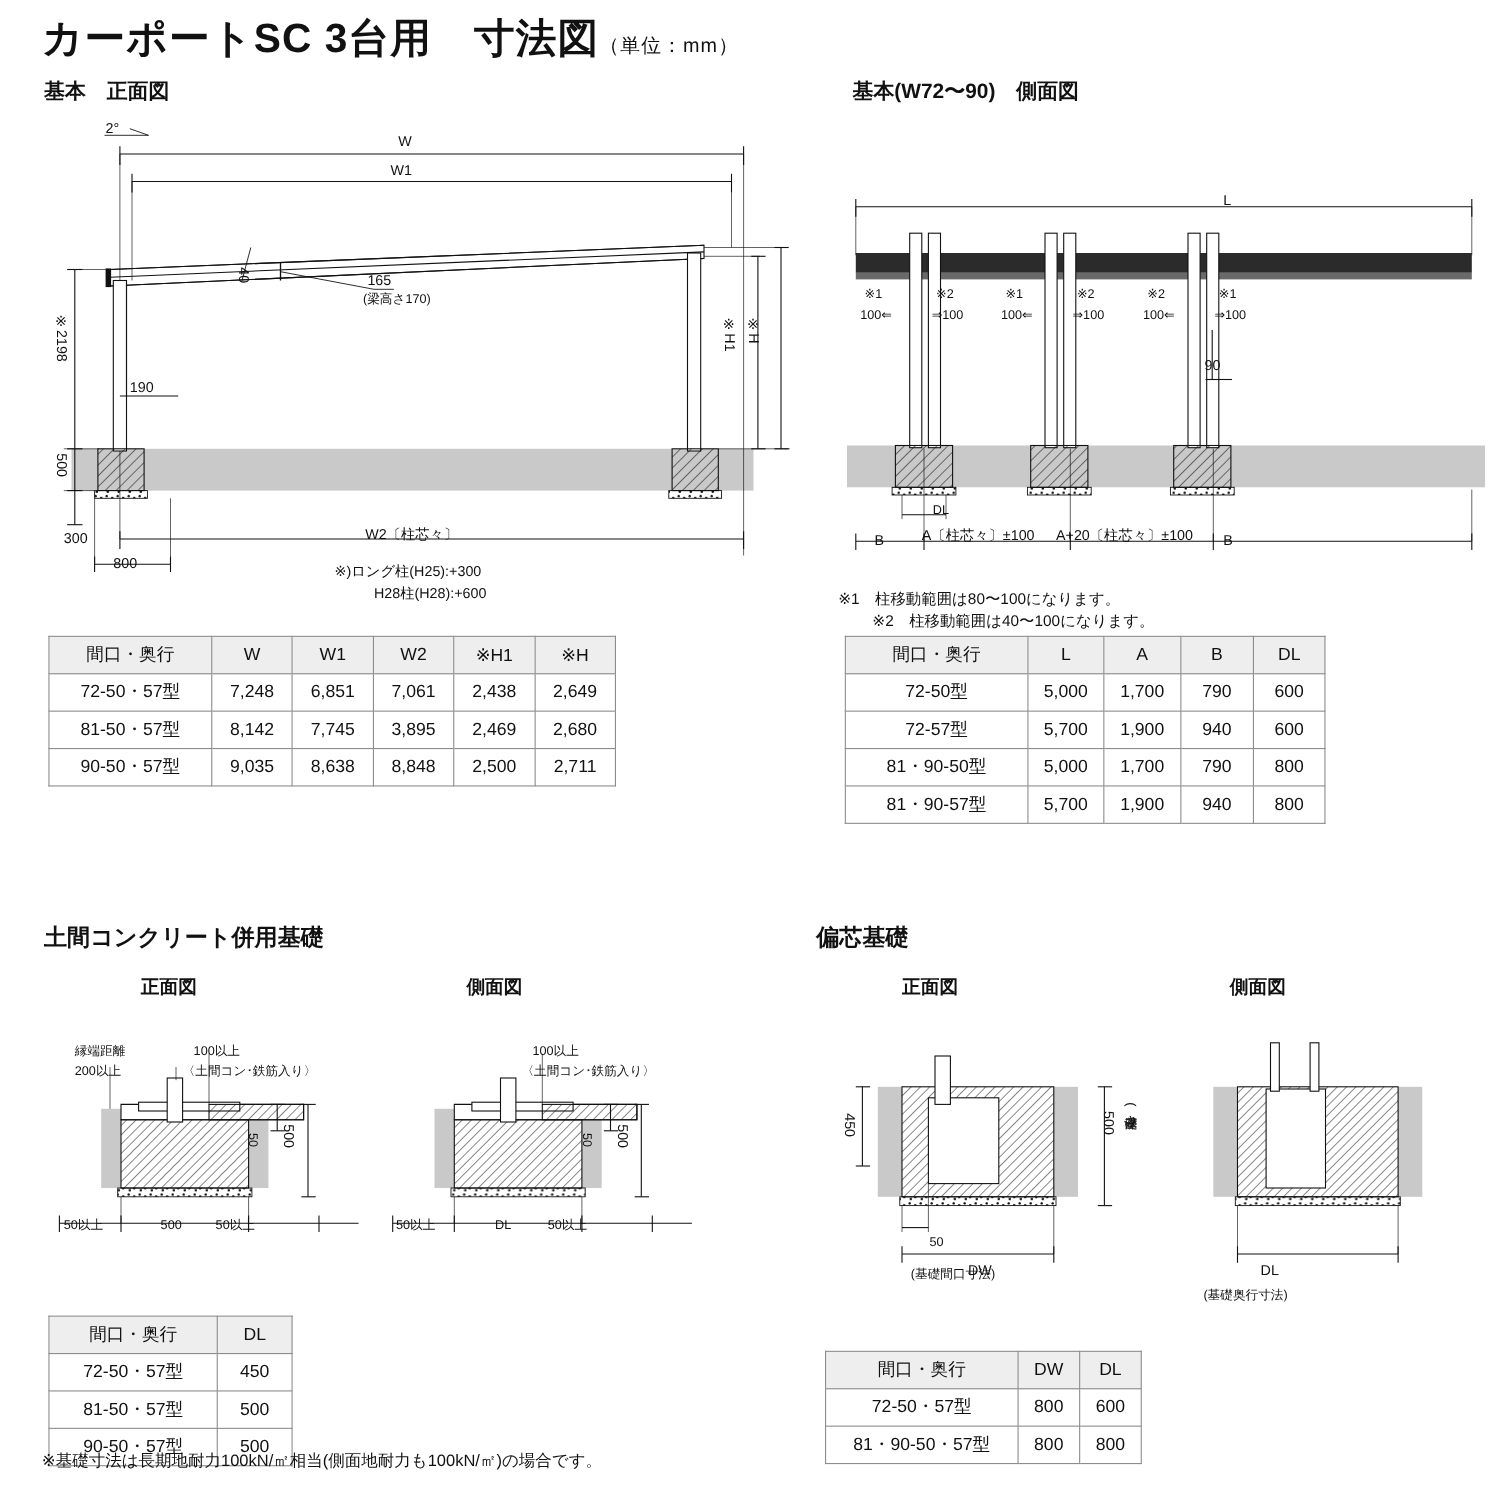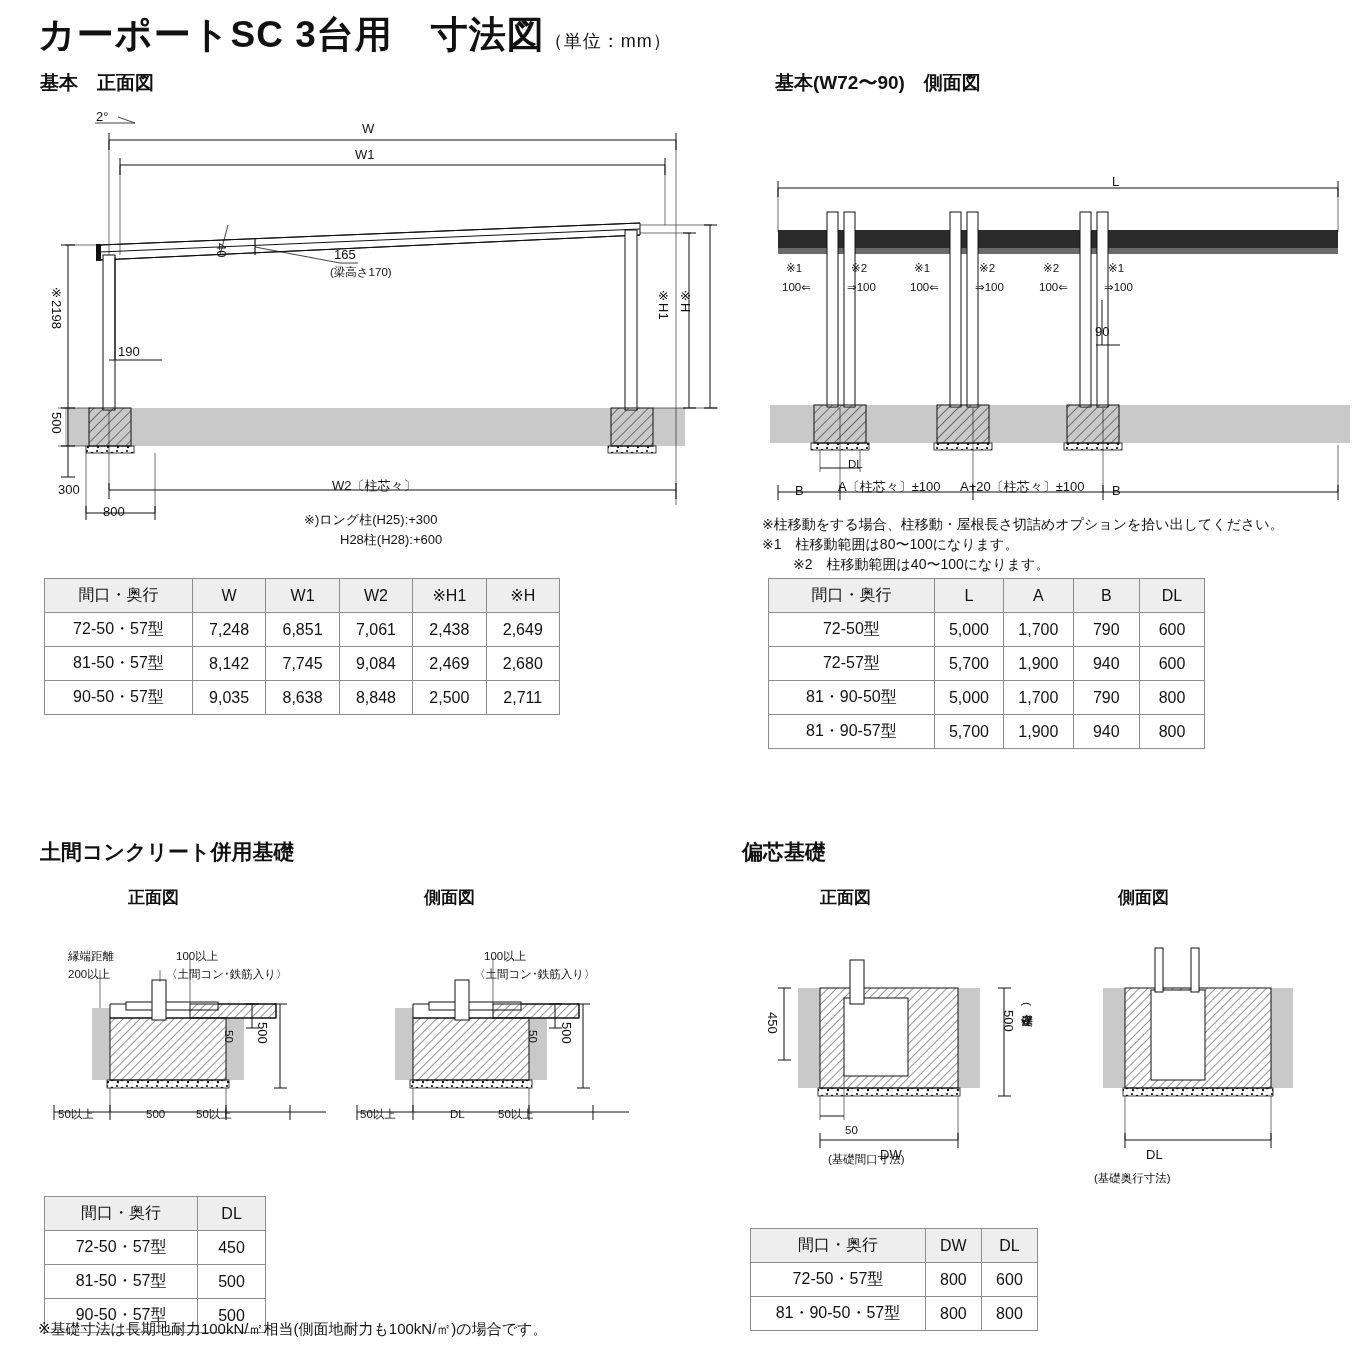--- a/index.html
+++ b/index.html
@@ -235,21 +235,20 @@
   <div class="lbl sm" style="left:1108px;top:262px;">※1</div>
   <div class="lbl sm" style="left:1104px;top:281px;">⇒100</div>
 
   <div class="lbl" style="left:1095px;top:325px;">90</div>
   <div class="lbl sm" style="left:848px;top:458px;">DL</div>
   <div class="lbl" style="left:795px;top:484px;">B</div>
   <div class="lbl" style="left:838px;top:480px;">A〔柱芯々〕±100</div>
   <div class="lbl" style="left:960px;top:480px;">A+20〔柱芯々〕±100</div>
   <div class="lbl" style="left:1112px;top:484px;">B</div>
 
-  <div class="note" style="left:762px;top:514px;">※柱移動をする場合、柱移動・屋根長さ切詰めオプションを拾い出してください。</div>
   <div class="note" style="left:762px;top:534px;">※1　柱移動範囲は80〜100になります。</div>
   <div class="note" style="left:762px;top:554px;margin-left:31px;">※2　柱移動範囲は40〜100になります。</div>
 
   <table class="spec" style="left:44px;top:578px;width:516px;">
     <thead>
       <tr>
         <th style="width:150px;">間口・奥行</th>
         <th style="width:70px;">W</th>
         <th style="width:70px;">W1</th>
         <th style="width:70px;">W2</th>
@@ -263,21 +262,21 @@
         <td>7,248</td>
         <td>6,851</td>
         <td>7,061</td>
         <td>2,438</td>
         <td>2,649</td>
       </tr>
       <tr>
         <td>81-50・57型</td>
         <td>8,142</td>
         <td>7,745</td>
-        <td>9,084</td>
+        <td>3,895</td>
         <td>2,469</td>
         <td>2,680</td>
       </tr>
       <tr>
         <td>90-50・57型</td>
         <td>9,035</td>
         <td>8,638</td>
         <td>8,848</td>
         <td>2,500</td>
         <td>2,711</td>

